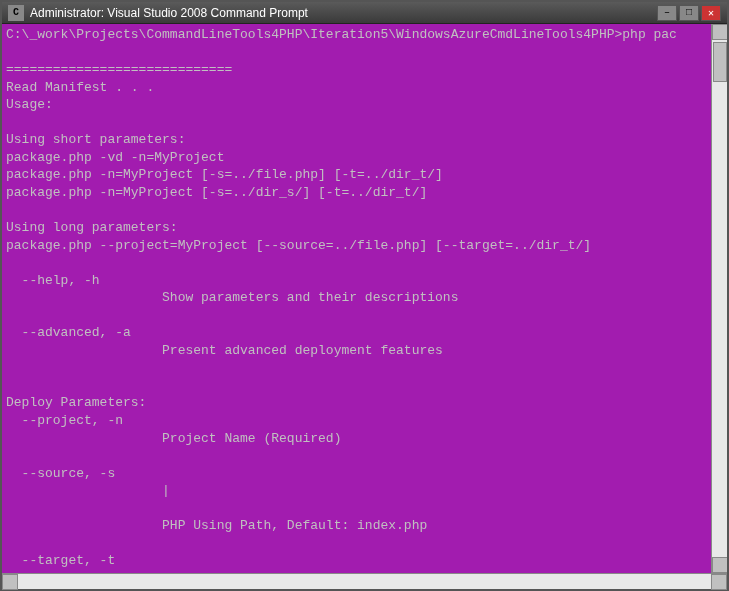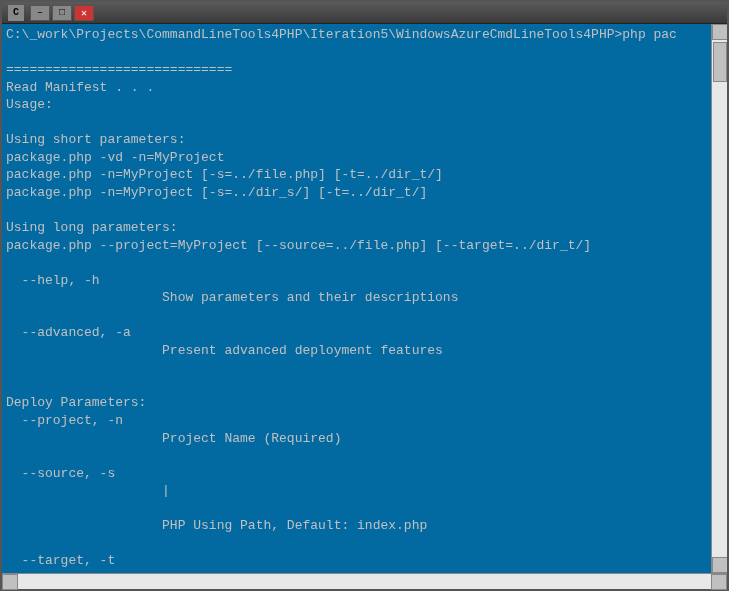--- a/index.html
+++ b/index.html
@@ -77,21 +77,21 @@
     }
 
     .window-content {
       display: flex;
       flex: 1;
       overflow: hidden;
     }
 
     .terminal-area {
       flex: 1;
-      background: #0369a1;
+      background: #a21caf;
       overflow: hidden;
       display: flex;
       flex-direction: column;
     }
 
     .scrollbar-v {
       width: 16px;
       background: #c0c0c0;
       border-left: 1px solid #888;
       display: flex;
@@ -167,20 +167,21 @@
       line-height: 1.35;
       white-space: pre;
     }
   </style>
 </head>
 <body>
 
 <div class="window">
   <div class="title-bar">
     <div class="title-bar-icon">C</div>
+    <div class="title-bar-text">Administrator: Visual Studio 2008 Command Prompt</div>
     <div class="title-bar-buttons">
       <div class="tb-btn">–</div>
       <div class="tb-btn">□</div>
       <div class="tb-btn close-btn">✕</div>
     </div>
   </div>
 
   <div class="window-content">
     <div class="terminal-area">
       <div class="terminal-content" id="terminal-output">C:\_work\Projects\CommandLineTools4PHP\Iteration5\WindowsAzureCmdLineTools4PHP&gt;php pac

